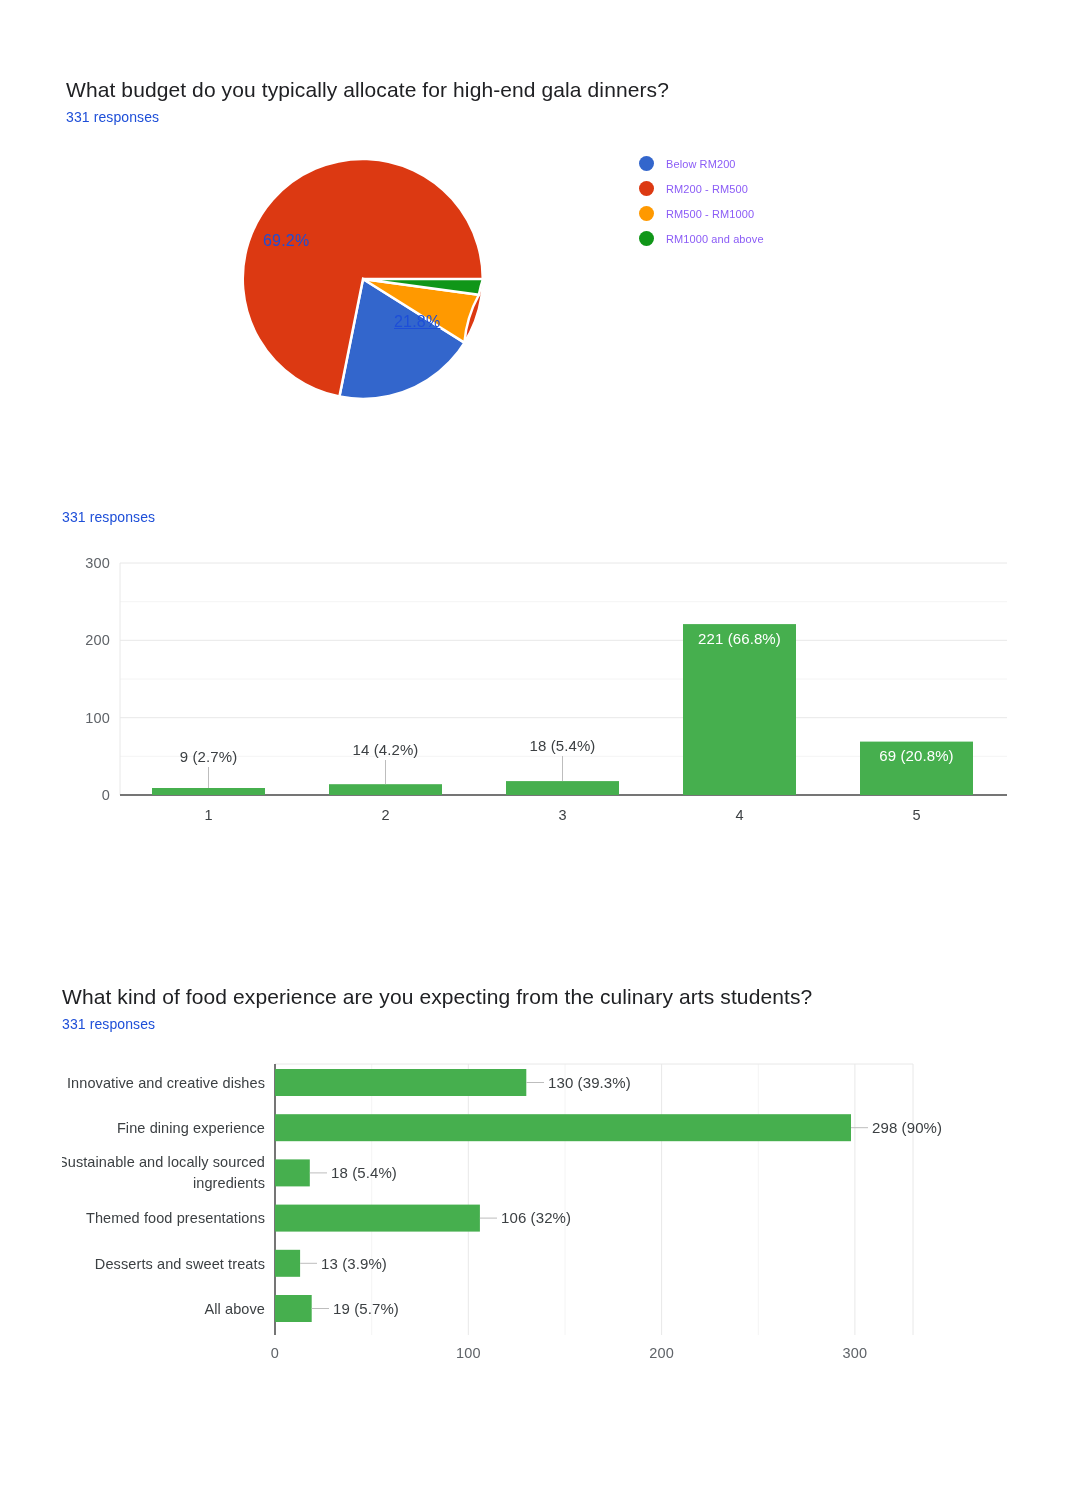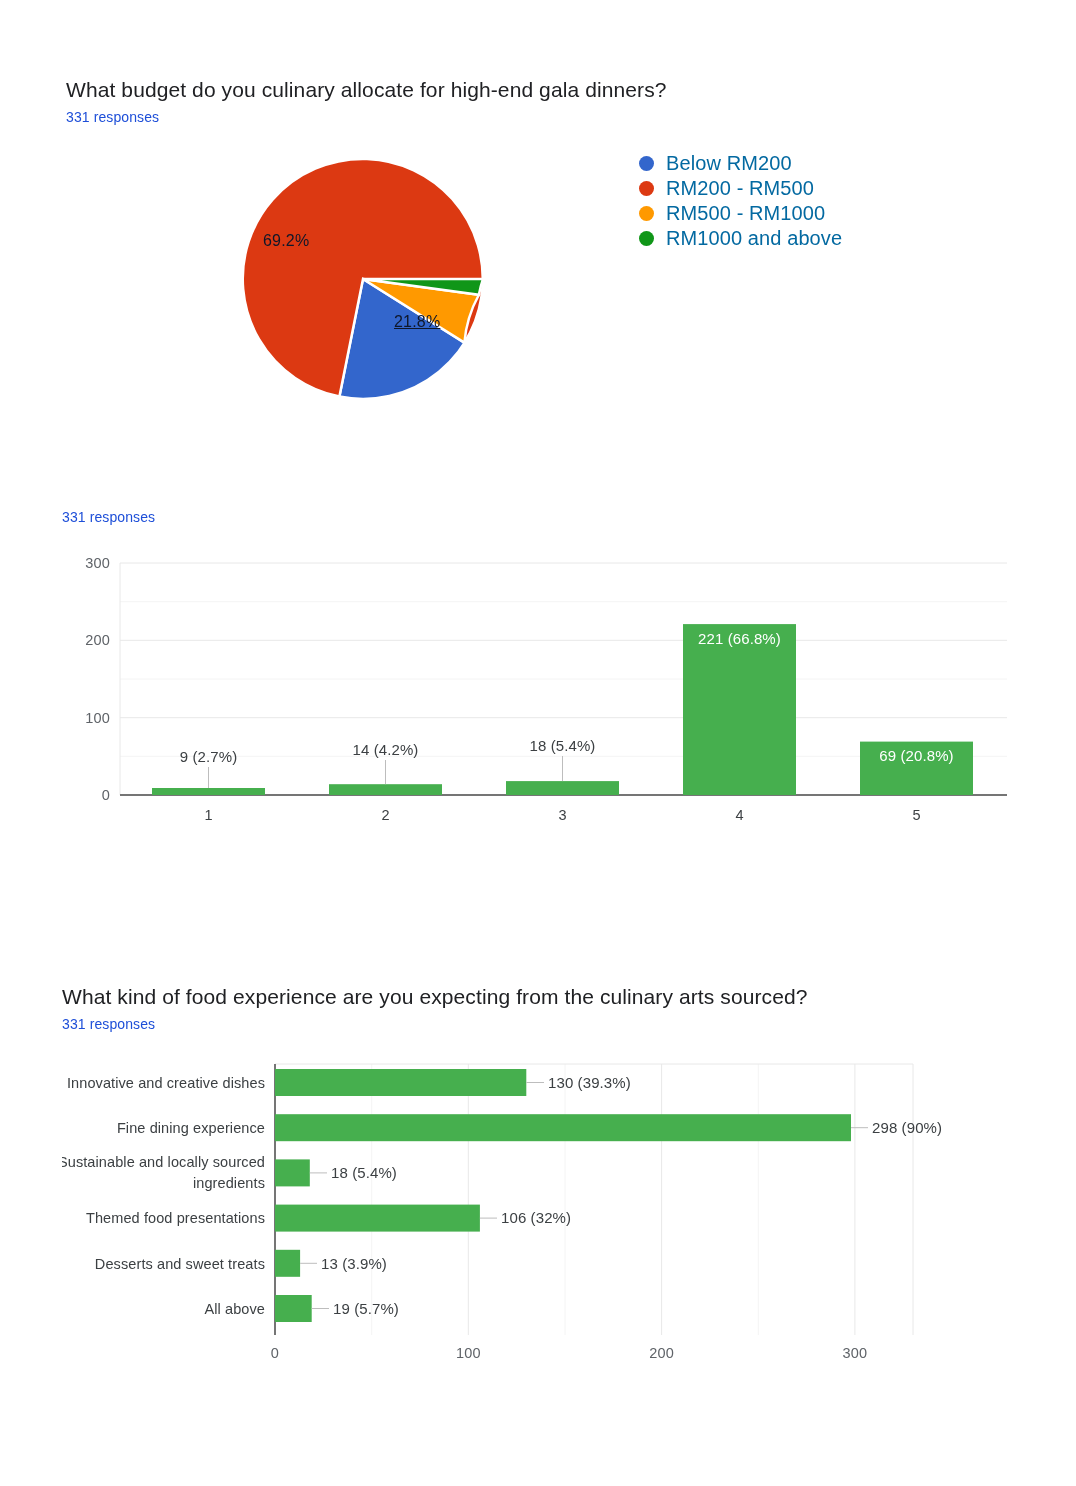--- a/index.html
+++ b/index.html
@@ -27,24 +27,24 @@
     letter-spacing:.1px;
   }
 
   
   #pie-block{left:66px;top:76px;width:960px;}
   .pie-area{position:relative;height:300px;margin-top:22px;}
   .pie-wrap{position:absolute;left:167px;top:0px;width:260px;height:260px;}
   .legend{position:absolute;left:573px;top:2px;}
   .legend-row{display:flex;align-items:center;height:25px;}
   .legend-dot{width:15px;height:15px;border-radius:50%;flex:0 0 auto;margin-right:12px;}
-  .legend-label{font-size:20px;color:#0369a1;letter-spacing:.1px;white-space:nowrap;}
+  .legend-label{font-size:11px;color:#8b5cf6;letter-spacing:.1px;white-space:nowrap;}
   .pie-pct{
     position:absolute;
-    color:#0f172a;
+    color:#1d4ed8;
     font-size:16px;
     letter-spacing:.2px;
     white-space:nowrap;
     pointer-events:none;
   }
 
   
   #col-block{left:62px;top:503px;width:980px;}
   .col-area{position:relative;height:290px;margin-top:18px;}
 
@@ -55,21 +55,21 @@
   svg{display:block;}
   .ax-lbl{font-family:"Liberation Sans",sans-serif;font-size:14.5px;fill:#5f6368;letter-spacing:.2px;}
   .cat-lbl{font-family:"Liberation Sans",sans-serif;font-size:14.5px;fill:#3c4043;letter-spacing:.1px;}
   .val-out{font-family:"Liberation Sans",sans-serif;font-size:15px;fill:#3c4043;letter-spacing:.1px;}
   .val-in{font-family:"Liberation Sans",sans-serif;font-size:15px;fill:#ffffff;letter-spacing:.1px;}
 </style>
 </head>
 <body>
 
 <div class="q-block" id="pie-block">
-  <div class="q-title">What budget do you culinary allocate for high-end gala dinners?</div>
+  <div class="q-title">What budget do you typically allocate for high-end gala dinners?</div>
   <div class="q-sub">331 responses</div>
 
   <div class="pie-area">
     <div class="pie-wrap">
       <svg width="260" height="260" viewBox="0 0 260 260">
 
         <path fill="#3366CC" stroke="#ffffff" stroke-width="2.5" d="M130,130 L250,130 A120,120 0 0,1 106.41,247.59 Z"></path>
 
         <path fill="#DC3912" stroke="#ffffff" stroke-width="2.5" d="M130,130 L106.41,247.59 A120,120 0 1,1 231.39,193.67 Z"></path>
 
@@ -145,21 +145,21 @@
       <text class="cat-lbl" x="146.5" y="275" text-anchor="middle">1</text>
       <text class="cat-lbl" x="323.5" y="275" text-anchor="middle">2</text>
       <text class="cat-lbl" x="500.5" y="275" text-anchor="middle">3</text>
       <text class="cat-lbl" x="677.5" y="275" text-anchor="middle">4</text>
       <text class="cat-lbl" x="854.5" y="275" text-anchor="middle">5</text>
     </svg>
   </div>
 </div>
 
 <div class="q-block" id="bar-block">
-  <div class="q-title">What kind of food experience are you expecting from the culinary arts sourced?</div>
+  <div class="q-title">What kind of food experience are you expecting from the culinary arts students?</div>
   <div class="q-sub">331 responses</div>
 
   <div class="bar-area">
     <svg width="980" height="320" viewBox="0 0 980 320">
 
       <line x1="309.7" y1="14" x2="309.7" y2="285" stroke="#f4f4f4" stroke-width="1"></line>
       <line x1="406.3" y1="14" x2="406.3" y2="285" stroke="#e8e8e8" stroke-width="1"></line>
       <line x1="503" y1="14" x2="503" y2="285" stroke="#f4f4f4" stroke-width="1"></line>
       <line x1="599.6" y1="14" x2="599.6" y2="285" stroke="#e8e8e8" stroke-width="1"></line>
       <line x1="696.3" y1="14" x2="696.3" y2="285" stroke="#f4f4f4" stroke-width="1"></line>

